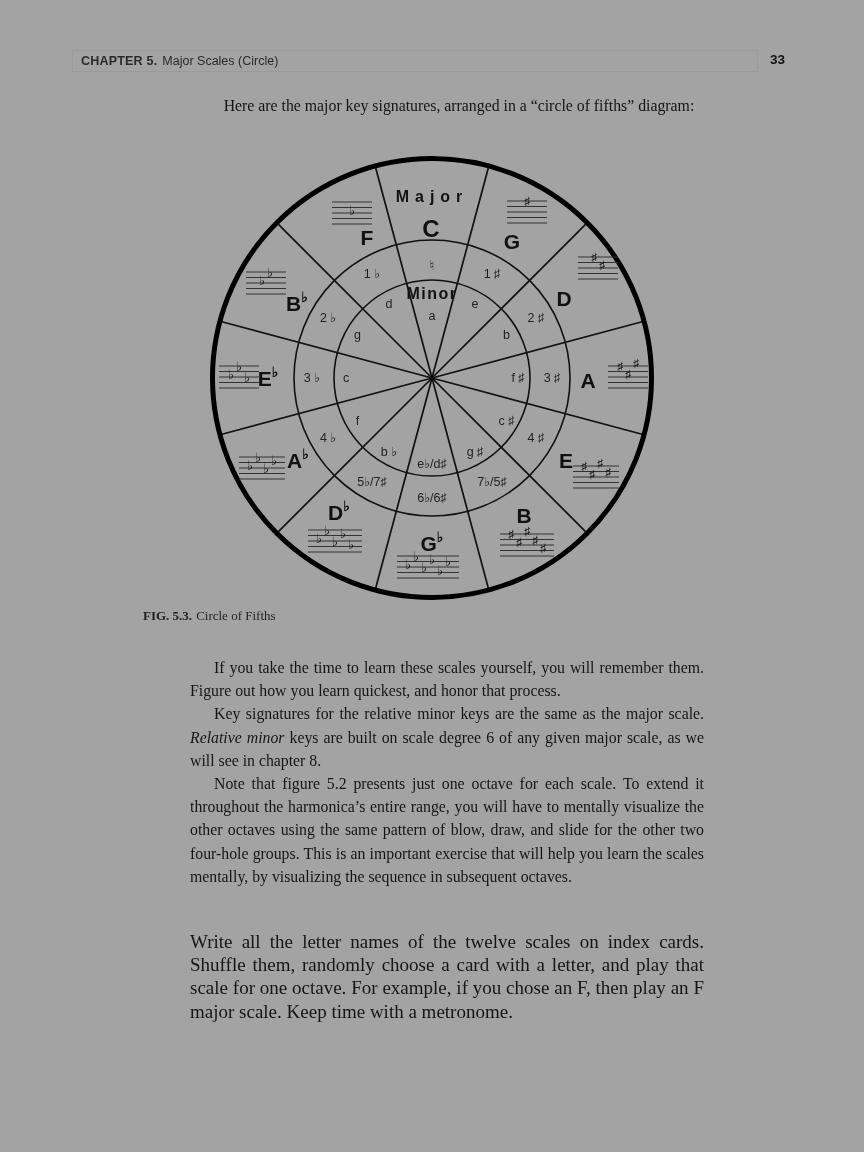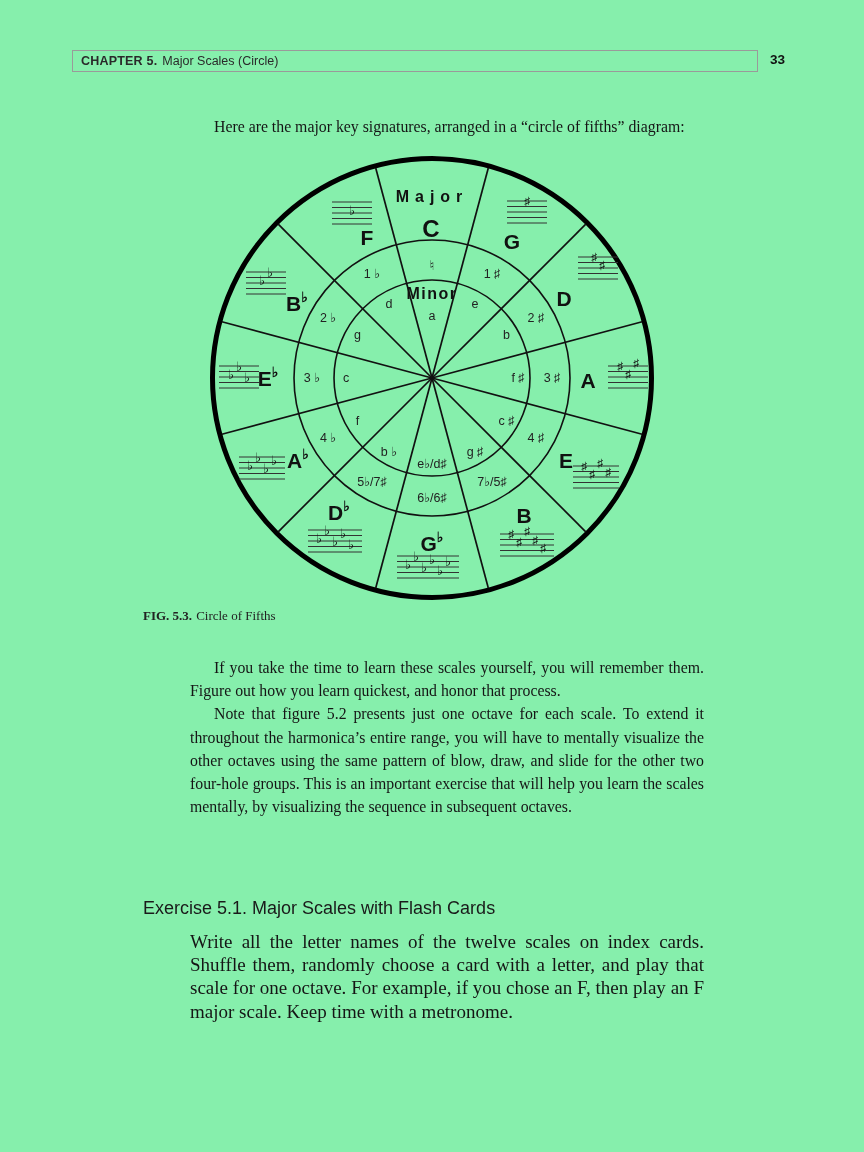--- a/index.html
+++ b/index.html
@@ -1,36 +1,36 @@
 <!DOCTYPE html>
 <html><head>
 <meta charset="utf-8">
 <style>
   html,body{margin:0;padding:0;background:#ffffff;}
   .page{
-    position:relative; width:864px; height:1152px; background:#86efac;
+    position:relative; width:864px; height:1152px; background:#a3a3a3;
     color:#1a1a1a; overflow:hidden;
     font-family:"Liberation Serif", serif;
   }
 
   .header-box{
     position:absolute; left:72px; top:50px; width:676px; height:20px;
     border:1px solid #9a9a9a; display:flex; align-items:center;
     padding-left:8px; font-size:12.5px; color:#2a2a2a;
     font-family:"Liberation Sans", sans-serif;
   }
   .header-box .ch-label{font-weight:bold; letter-spacing:.2px; margin-right:5px;}
   .page-number{
     position:absolute; left:770px; top:52px; width:26px; text-align:left;
     font-family:Liberation Sans, sans-serif; font-weight:bold; font-size:13.5px; color:#111;
   }
 
   .intro{
-    position:absolute; left:190px; top:115px; width:514px; margin:0;
-    font-size:15.8px; line-height:23.2px; text-indent:24px; color:#151515;
+    position:absolute; left:190px; top:94px; width:514px; margin:0;
+    font-size:15.8px; line-height:23.2px; text-indent:24px; color:#151515;text-align:center;
   }
 
   .fig-svg{position:absolute; left:197px; top:143px;}
 
   .caption{
     position:absolute; left:143px; top:608px;
     font-family:Liberation Serif, serif; font-size:13px; color:#222;
   }
   .caption .cap-label{font-weight:bold; margin-right:4px;}
 
@@ -231,19 +231,19 @@
         <text x="155" y="67.5" text-anchor="middle" dominant-baseline="central" font-family="&quot;Liberation Sans&quot;, sans-serif" font-size="13" fill="#111">♭</text>
       </g>
     </svg>
 
   <div class="caption">
     <span class="cap-label">FIG. 5.3.</span><span>Circle of Fifths</span>
   </div>
 
   <div class="body-text" id="body-paragraphs">
       <p><span>If you take the time to learn these scales yourself, you will remember them. Figure out how you learn quickest, and honor that process.</span></p>
+      <p><span>Key signatures for the relative minor keys are the same as the major scale. </span><i>Relative minor</i><span> keys are built on scale degree 6 of any given major scale, as we will see in chapter 8.</span></p>
       <p><span>Note that figure 5.2 presents just one octave for each scale. To extend it throughout the harmonica’s entire range, you will have to mentally visualize the other octaves using the same pattern of blow, draw, and slide for the other two four-hole groups. This is an important exercise that will help you learn the scales mentally, by visualizing the sequence in subsequent octaves.</span></p>
     </div>
 
-  <h2 class="exercise-heading">Exercise 5.1. Major Scales with Flash Cards</h2>
   <p class="exercise-body">Write all the letter names of the twelve scales on index cards. Shuffle them, randomly choose a card with a letter, and play that scale for one octave. For example, if you chose an F, then play an F major scale. Keep time with a metronome.</p>
 
 </div>
 
 </body></html>

